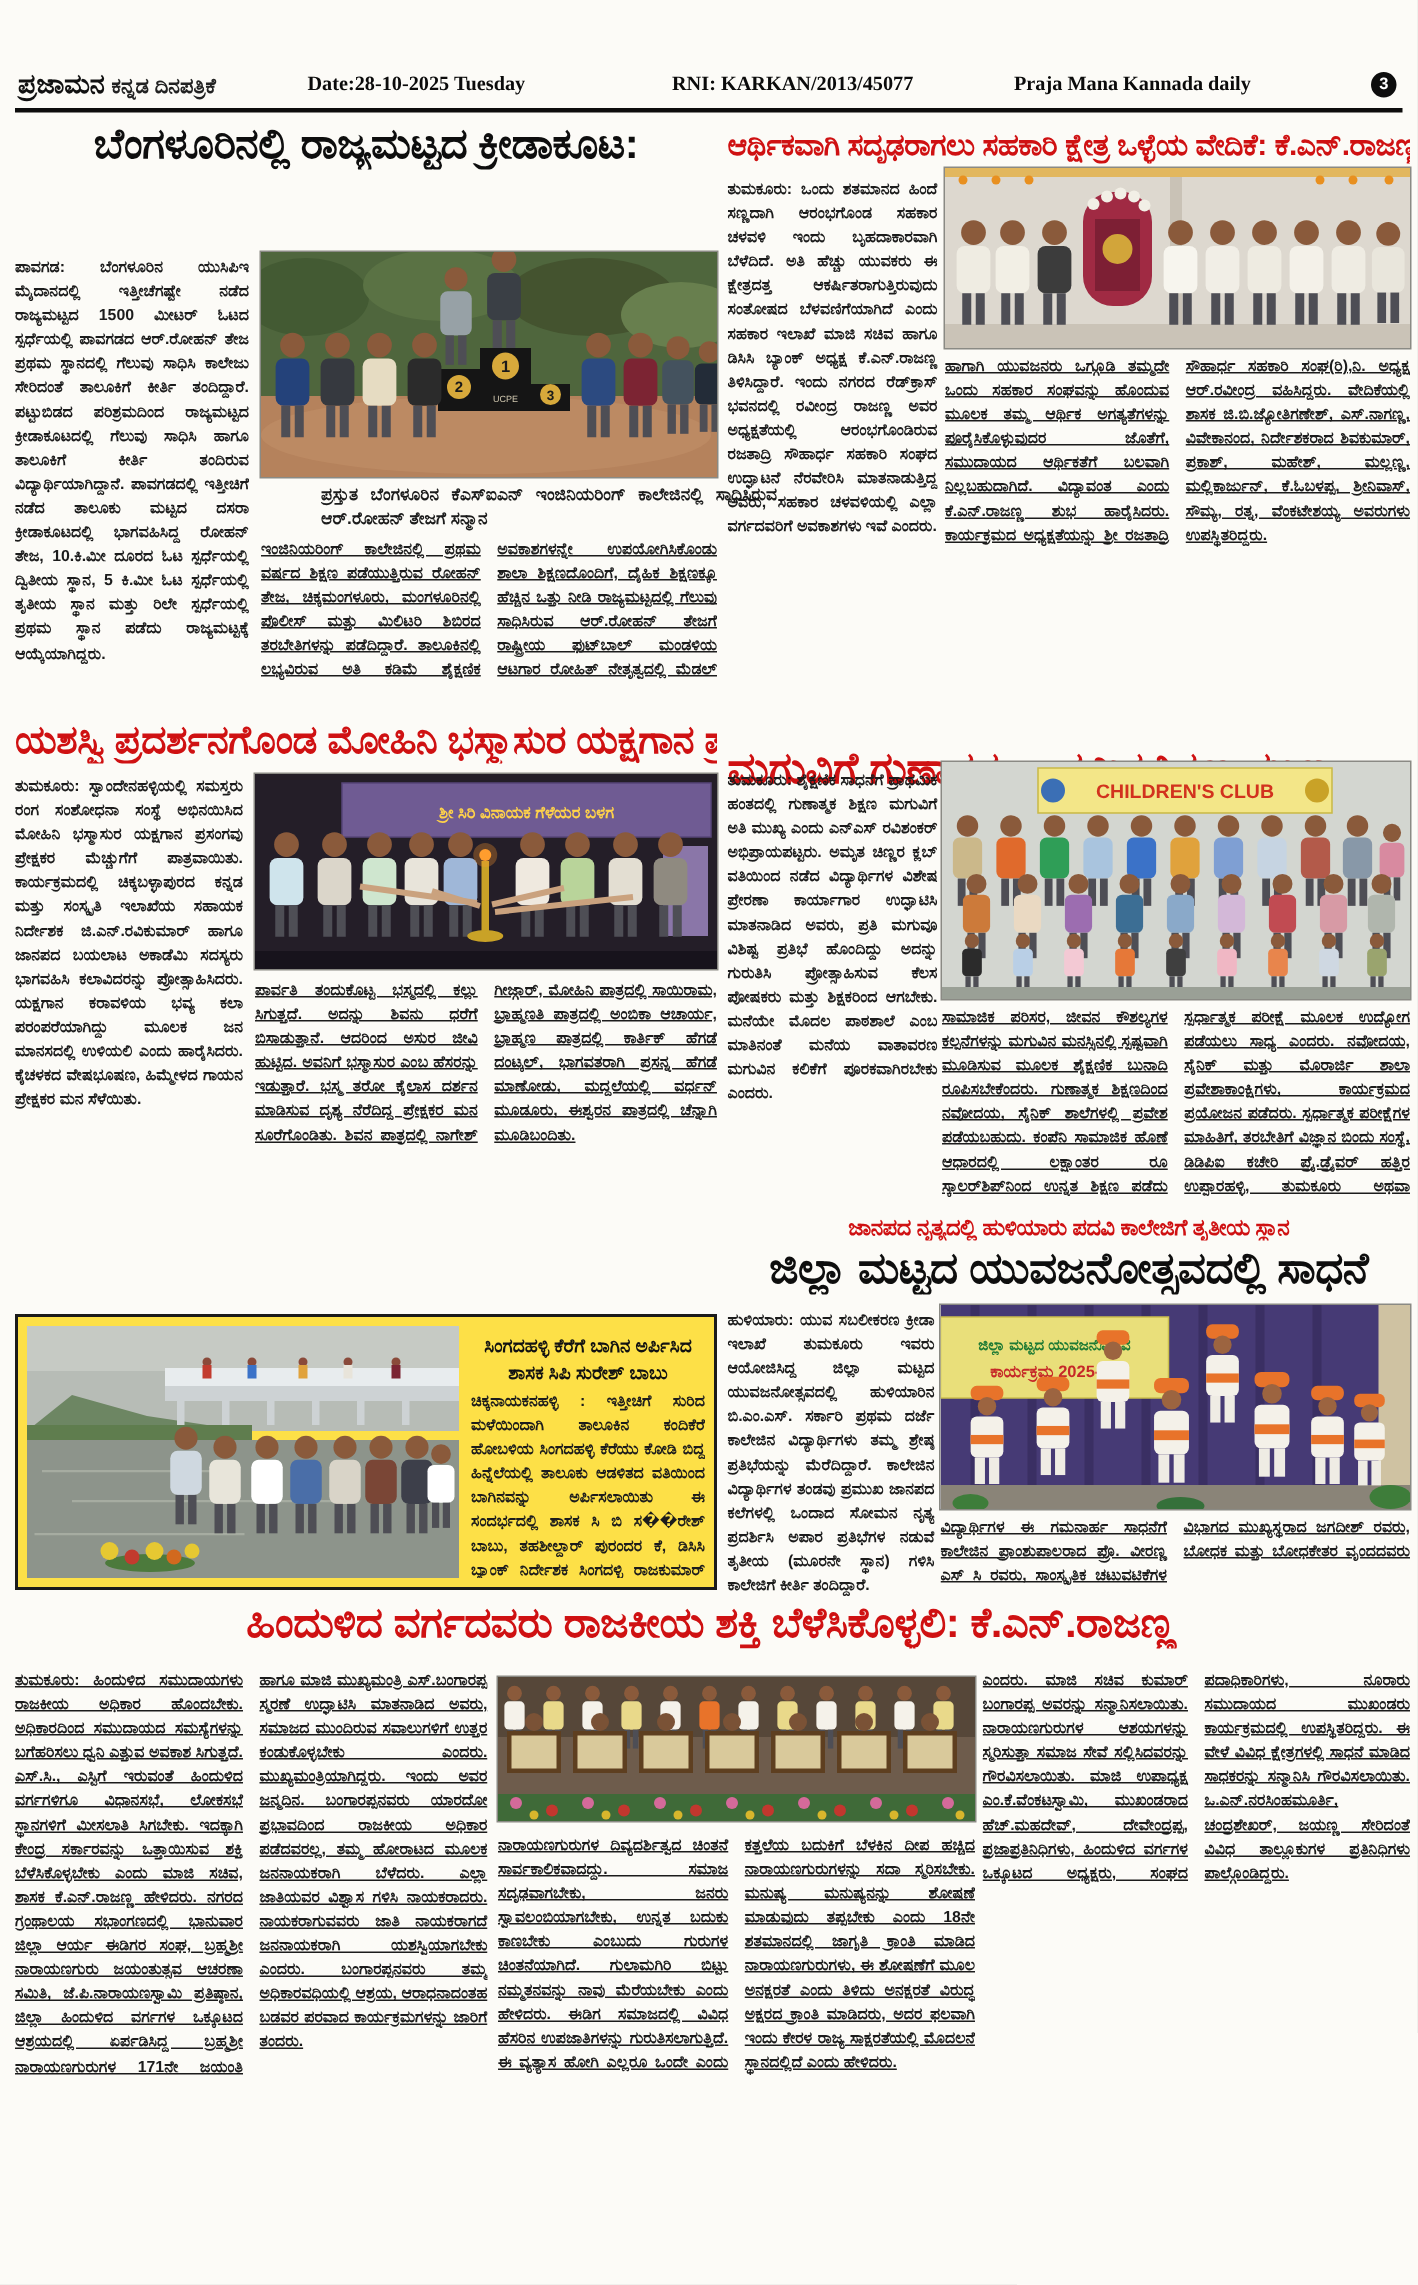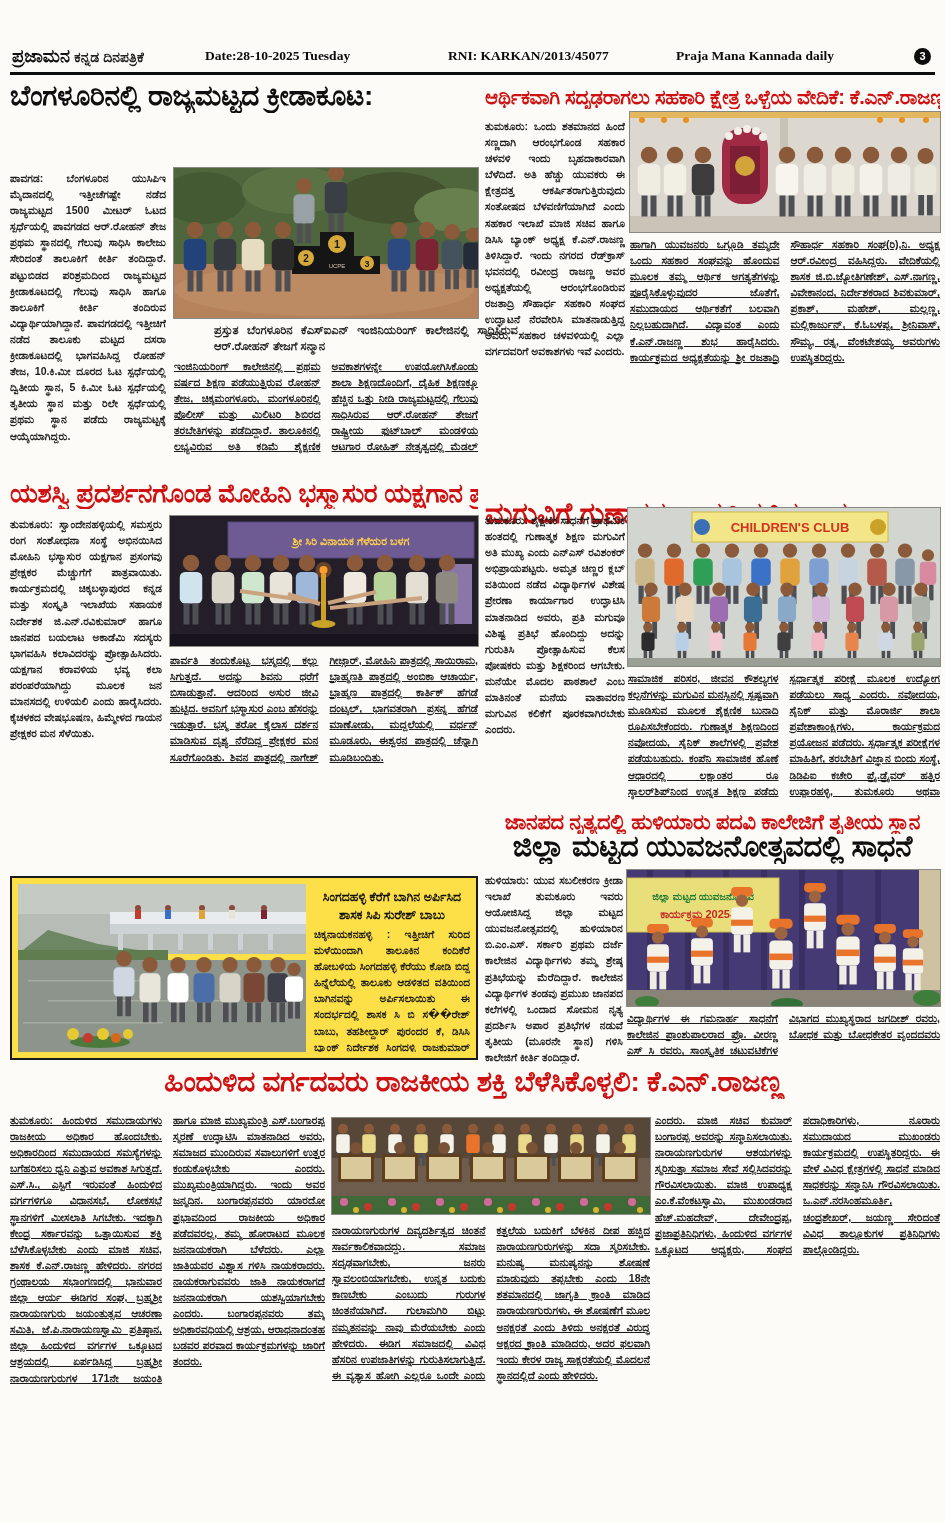--- a/index.html
+++ b/index.html
@@ -3,21 +3,21 @@
 <meta charset="utf-8">
 <style>
   html,body{margin:0;padding:0;background:#e8e8e4;}
   #page{position:relative;width:945px;height:1523px;background:#fcfbf7;margin:0 auto;
         font-family:"Liberation Sans","DejaVu Sans",sans-serif;color:#1b1b1b;overflow:hidden;}
   .abs{position:absolute;}
   .body-txt{font-size:10.6px;line-height:1.52;text-align:justify;font-weight:600;color:#1c1c1c;overflow:hidden;}
   .c2{column-count:2;column-gap:11px;text-decoration:underline;}
   .hl{font-weight:800;white-space:nowrap;overflow:hidden;letter-spacing:-0.3px;}
   .hl-red{color:#cf1112;}
-  .hl-black{color:#0e0e0e;}
+  .hl-black{color:#0e0e0e;text-align:center;}
   .center{text-align:center;}
   .caption{font-size:11.5px;font-weight:800;line-height:1.4;text-align:justify;overflow:hidden;}
   .masthead-logo{font-weight:800;font-size:18px;color:#111;}
   .masthead-tag{font-weight:700;font-size:14px;color:#222;}
   .masthead-item{font-family:"Liberation Serif","DejaVu Serif",serif;font-weight:700;font-size:13.5px;color:#0b0b0b;white-space:nowrap;}
   .page-badge{display:inline-block;width:17px;height:17px;border-radius:50%;background:#0d0d0d;color:#fff;
               font-size:11px;font-weight:700;text-align:center;line-height:17px;}
   .rule{background:#0d0d0d;}
   .photo{display:block;}
   .photo-frame{outline:1px solid #8a8a84;}
@@ -241,21 +241,21 @@
     <use href="#sym-person" x="110" y="114" width="24" height="42" style="color:#e67838"></use>
     <use href="#sym-person" x="144" y="114" width="24" height="42" style="color:#3f3f3f"></use>
     <use href="#sym-person" x="178" y="114" width="24" height="42" style="color:#f0b7c4"></use>
     <use href="#sym-person" x="212" y="114" width="24" height="42" style="color:#e8854c"></use>
     <use href="#sym-person" x="246" y="114" width="24" height="42" style="color:#cfd8e2"></use>
     <use href="#sym-person" x="278" y="114" width="24" height="42" style="color:#9aa46e"></use>
     <rect y="150" width="312" height="8" fill="#9aa096"></rect>
   </svg>
   <div class="abs body-txt c2" style="left:628px;top:670px;width:312px;height:138px;">ಸಾಮಾಜಿಕ ಪರಿಸರ, ಜೀವನ ಕೌಶಲ್ಯಗಳ ಕಲ್ಪನೆಗಳನ್ನು ಮಗುವಿನ ಮನಸ್ಸಿನಲ್ಲಿ ಸ್ಪಷ್ಟವಾಗಿ ಮೂಡಿಸುವ ಮೂಲಕ ಶೈಕ್ಷಣಿಕ ಬುನಾದಿ ರೂಪಿಸಬೇಕೆಂದರು. ಗುಣಾತ್ಮಕ ಶಿಕ್ಷಣದಿಂದ ನವೋದಯ, ಸೈನಿಕ್ ಶಾಲೆಗಳಲ್ಲಿ ಪ್ರವೇಶ ಪಡೆಯಬಹುದು. ಕಂಪೆನಿ ಸಾಮಾಜಿಕ ಹೊಣೆ ಆಧಾರದಲ್ಲಿ ಲಕ್ಷಾಂತರ ರೂ ಸ್ಕಾಲರ್‌ಶಿಪ್‌ನಿಂದ ಉನ್ನತ ಶಿಕ್ಷಣ ಪಡೆದು ಸ್ಪರ್ಧಾತ್ಮಕ ಪರೀಕ್ಷೆ ಮೂಲಕ ಉದ್ಯೋಗ ಪಡೆಯಲು ಸಾಧ್ಯ ಎಂದರು. ನವೋದಯ, ಸೈನಿಕ್ ಮತ್ತು ಮೊರಾರ್ಜಿ ಶಾಲಾ ಪ್ರವೇಶಾಕಾಂಕ್ಷಿಗಳು, ಕಾರ್ಯಕ್ರಮದ ಪ್ರಯೋಜನ ಪಡೆದರು. ಸ್ಪರ್ಧಾತ್ಮಕ ಪರೀಕ್ಷೆಗಳ ಮಾಹಿತಿಗೆ, ತರಬೇತಿಗೆ ವಿಜ್ಞಾನ ಬಿಂದು ಸಂಸ್ಥೆ, ಡಿಡಿಪಿಐ ಕಚೇರಿ ಪ್ರೈ.ಡ್ರೈವರ್ ಹತ್ತಿರ ಉಪ್ಪಾರಹಳ್ಳಿ, ತುಮಕೂರು ಅಥವಾ 8660587150ರಲ್ಲಿ ಸಂಪರ್ಕಿಸಲು ಕೋರಲಾಯಿತು.</div>
 
-  <div class="abs hl hl-red center" style="left:485px;top:810px;width:455px;font-size:21px;">ಜಾನಪದ ನೃತ್ಯದಲ್ಲಿ ಹುಳಿಯಾರು ಪದವಿ ಕಾಲೇಜಿಗೆ ತೃತೀಯ ಸ್ಥಾನ</div>
+  <div class="abs hl hl-red center" style="left:485px;top:810px;width:455px;font-size:15px;">ಜಾನಪದ ನೃತ್ಯದಲ್ಲಿ ಹುಳಿಯಾರು ಪದವಿ ಕಾಲೇಜಿಗೆ ತೃತೀಯ ಸ್ಥಾನ</div>
   <div class="abs hl hl-black center" style="left:485px;top:830px;width:455px;font-size:29px;">ಜಿಲ್ಲಾ ಮಟ್ಟದ ಯುವಜನೋತ್ಸವದಲ್ಲಿ ಸಾಧನೆ</div>
   <div class="abs body-txt" style="left:485px;top:872px;width:138px;height:192px;">ಹುಳಿಯಾರು: ಯುವ ಸಬಲೀಕರಣ ಕ್ರೀಡಾ ಇಲಾಖೆ ತುಮಕೂರು ಇವರು ಆಯೋಜಿಸಿದ್ದ ಜಿಲ್ಲಾ ಮಟ್ಟದ ಯುವಜನೋತ್ಸವದಲ್ಲಿ ಹುಳಿಯಾರಿನ ಬಿ.ಎಂ.ಎಸ್. ಸರ್ಕಾರಿ ಪ್ರಥಮ ದರ್ಜೆ ಕಾಲೇಜಿನ ವಿದ್ಯಾರ್ಥಿಗಳು ತಮ್ಮ ಶ್ರೇಷ್ಠ ಪ್ರತಿಭೆಯನ್ನು ಮೆರೆದಿದ್ದಾರೆ. ಕಾಲೇಜಿನ ವಿದ್ಯಾರ್ಥಿಗಳ ತಂಡವು ಪ್ರಮುಖ ಜಾನಪದ ಕಲೆಗಳಲ್ಲಿ ಒಂದಾದ ಸೋಮನ ನೃತ್ಯ ಪ್ರದರ್ಶಿಸಿ ಅಪಾರ ಪ್ರತಿಭೆಗಳ ನಡುವೆ ತೃತೀಯ (ಮೂರನೇ ಸ್ಥಾನ) ಗಳಿಸಿ ಕಾಲೇಜಿಗೆ ಕೀರ್ತಿ ತಂದಿದ್ದಾರೆ.</div>
 
   <svg class="abs photo photo-frame" style="left:627px;top:870px;" width="313" height="136" viewBox="0 0 313 136">
     <rect width="313" height="136" fill="#463a75"></rect>
     <rect x="20" width="6" height="136" fill="#3a2f63"></rect>
       <rect x="58" width="6" height="136" fill="#3a2f63"></rect>
     <rect x="96" width="6" height="136" fill="#3a2f63"></rect>
       <rect x="134" width="6" height="136" fill="#3a2f63"></rect>
     <rect x="172" width="6" height="136" fill="#3a2f63"></rect>

